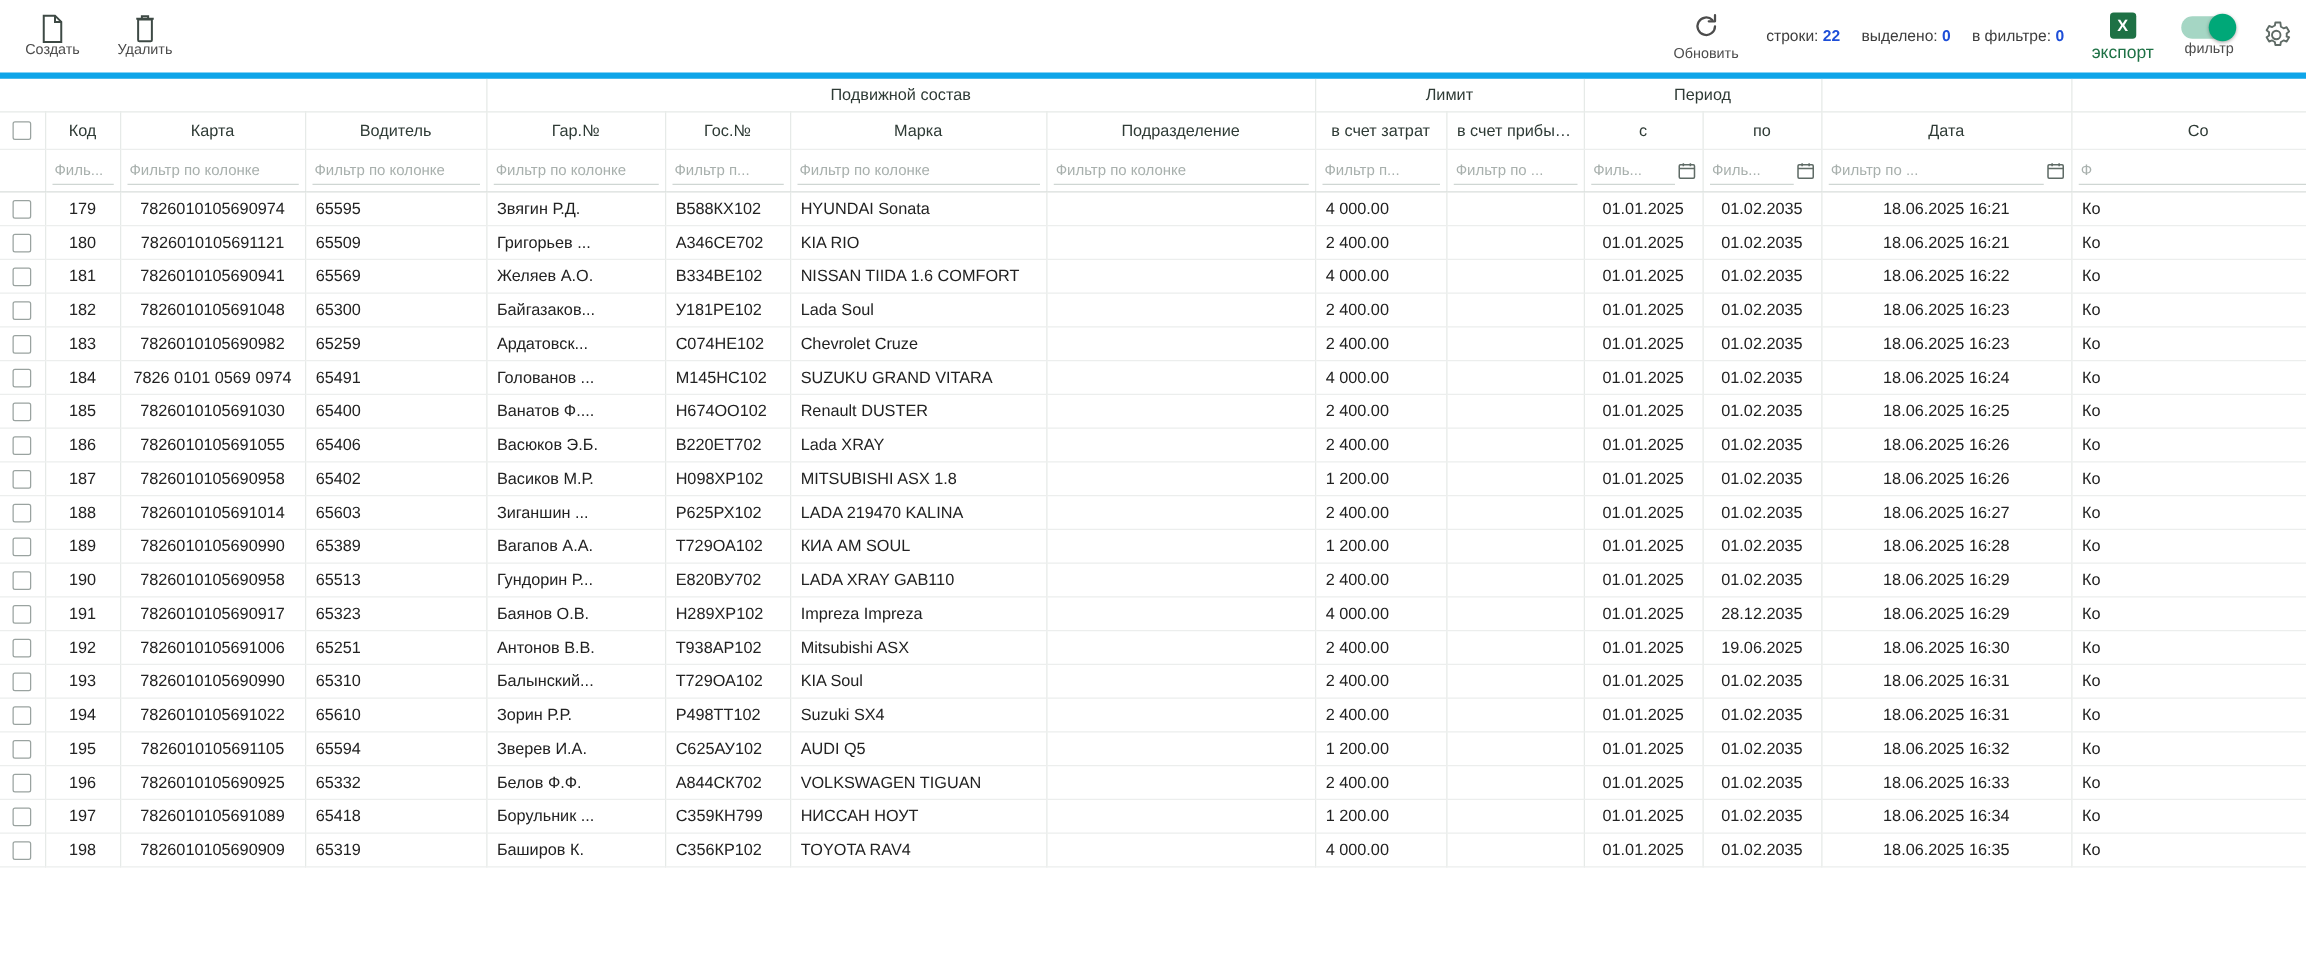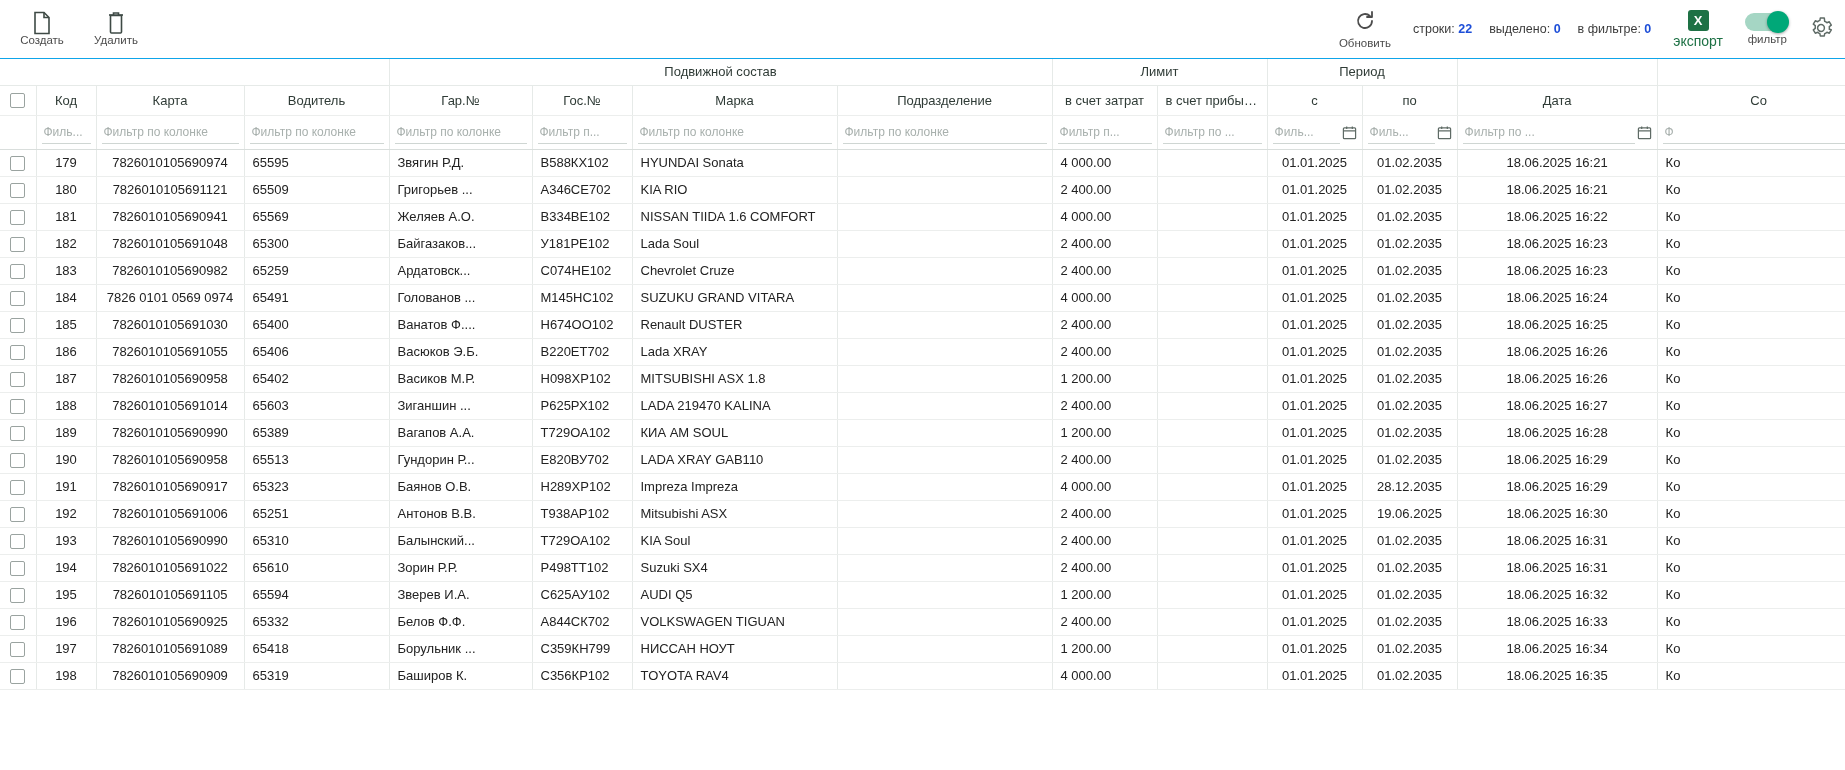--- a/index.html
+++ b/index.html
@@ -58,21 +58,21 @@
   }
   .switch::after {
     content: ""; position: absolute; right: -2px; top: -2px;
     width: 22px; height: 22px; border-radius: 50%; background: #00a878;
     box-shadow: 0 1px 3px rgba(0,0,0,.35);
   }
   .filterbox .tb-lbl { font-size: 11.5px; color: #4c4c4c; }
   .gear { cursor: pointer; color: #5f6b66; display: flex; align-items: center; }
 
   
-  .grid-wrap { flex: 1 1 auto; overflow: hidden; position: relative; border-top: 1px solid #0ea5e9; }
+  .grid-wrap { flex: 1 1 auto; overflow: hidden; position: relative; border-top: 5px solid #0ea5e9; }
   table.grid { border-collapse: collapse; table-layout: fixed; width: 1860px; }
   table.grid th, table.grid td {
     border-right: 1px solid #e6eae8;
     border-bottom: 1px solid #eceeed;
     padding: 0 8px;
     font-weight: normal;
     overflow: hidden;
     white-space: nowrap;
     text-overflow: ellipsis;
   }

